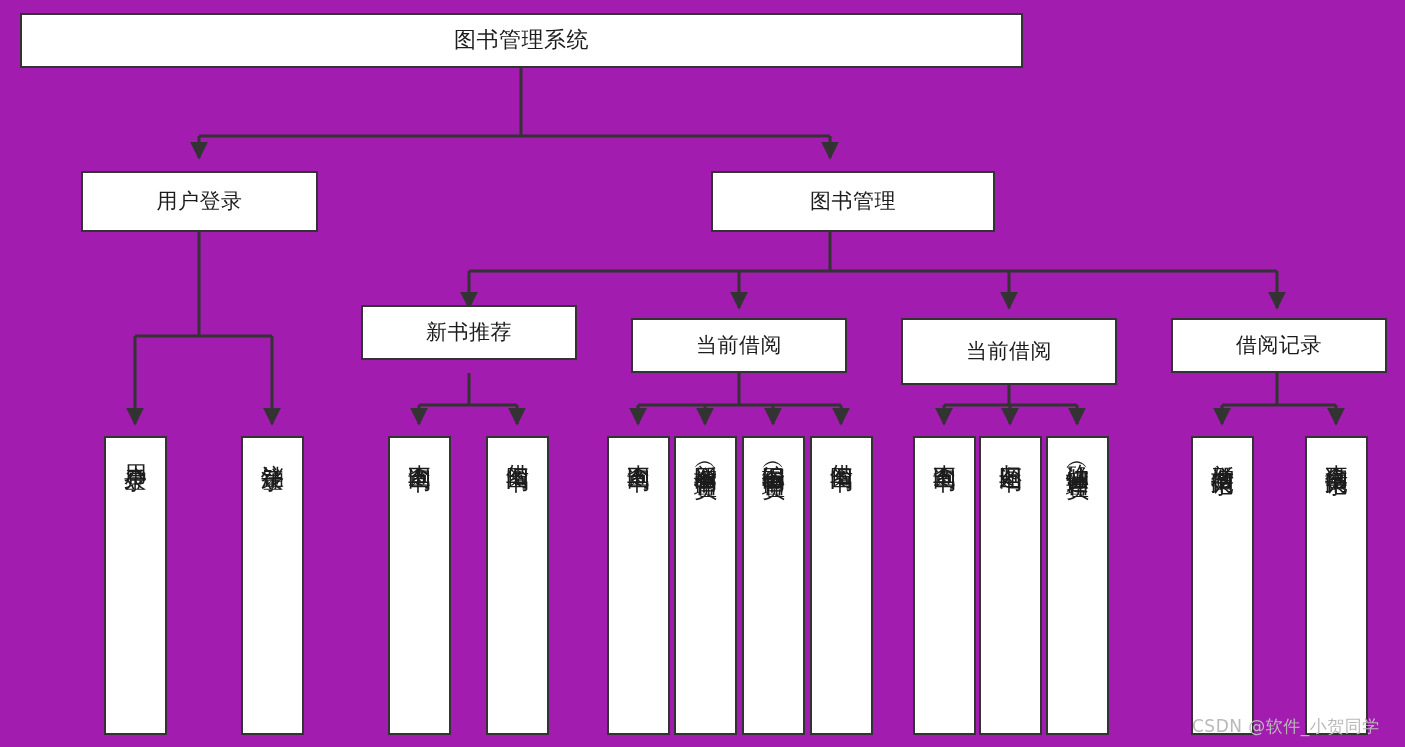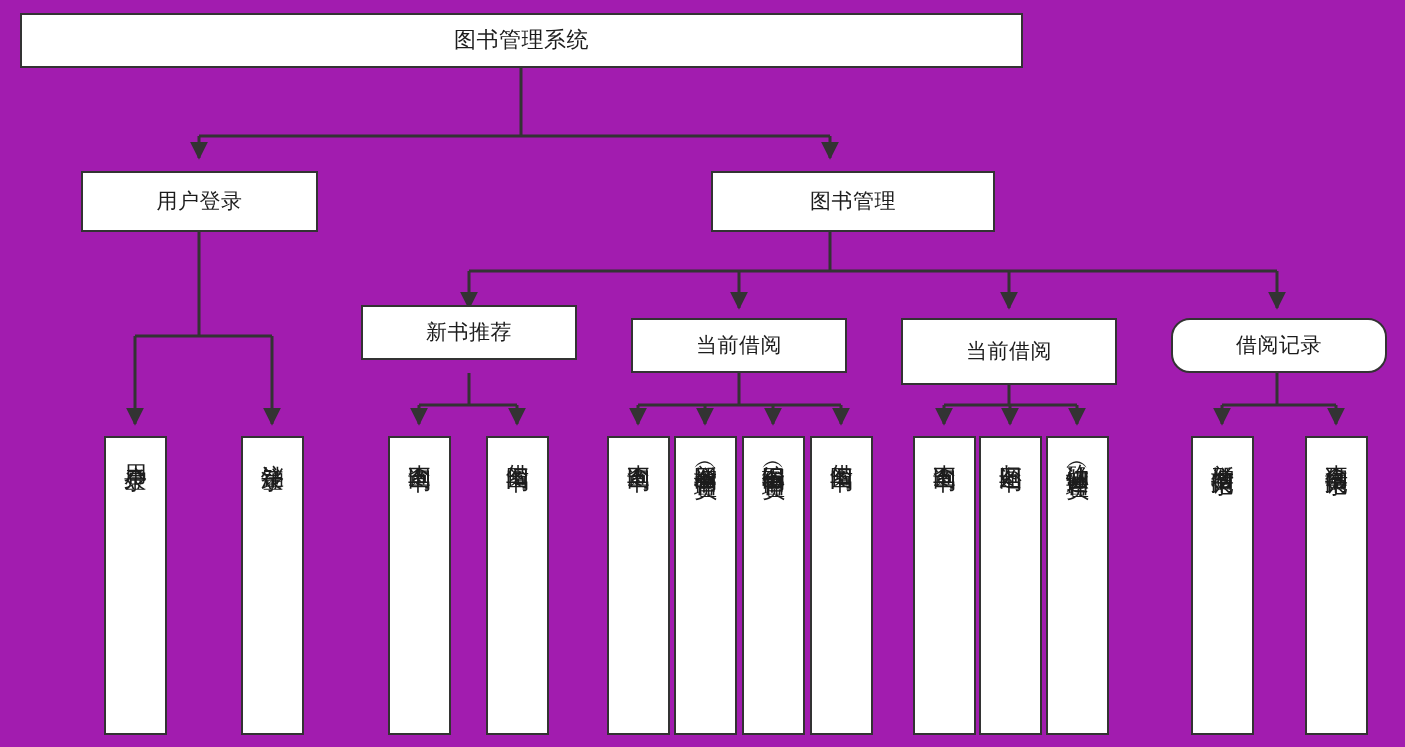--- a/index.html
+++ b/index.html
@@ -149,21 +149,21 @@
   </div>
 
   <div class="node horiz" id="node-book-borrow" style="left:631px; top:318px; width:216px; height:55px;">
     <span class="label">当前借阅</span>
   </div>
 
   <div class="node horiz" id="node-current-borrow" style="left:901px; top:318px; width:216px; height:67px;">
     <span class="label">当前借阅</span>
   </div>
 
-  <div class="node horiz" id="node-borrow-record" style="left:1171px; top:318px; width:216px; height:55px;border-radius:19px;">
+  <div class="node horiz" id="node-borrow-record" style="left:1171px; top:318px; width:216px; height:55px;">
     <span class="label">借阅记录</span>
   </div>
 
   <div class="node vert" style="left:104px; top:436px; width:63px; height:299px;">
     <span class="label">用户登录</span>
   </div>
   <div class="node vert" style="left:241px; top:436px; width:63px; height:299px;">
     <span class="label">注销登录</span>
   </div>
 
@@ -197,14 +197,15 @@
     <span class="label">确认归还（管理员）</span>
   </div>
 
   <div class="node vert" style="left:1191px; top:436px; width:63px; height:299px;">
     <span class="label">新增借阅记录</span>
   </div>
   <div class="node vert" style="left:1305px; top:436px; width:63px; height:299px;">
     <span class="label">查询借阅记录</span>
   </div>
 
+  <div id="watermark">CSDN @软件_小贺同学</div>
 
 </div>
 
 </body></html>

